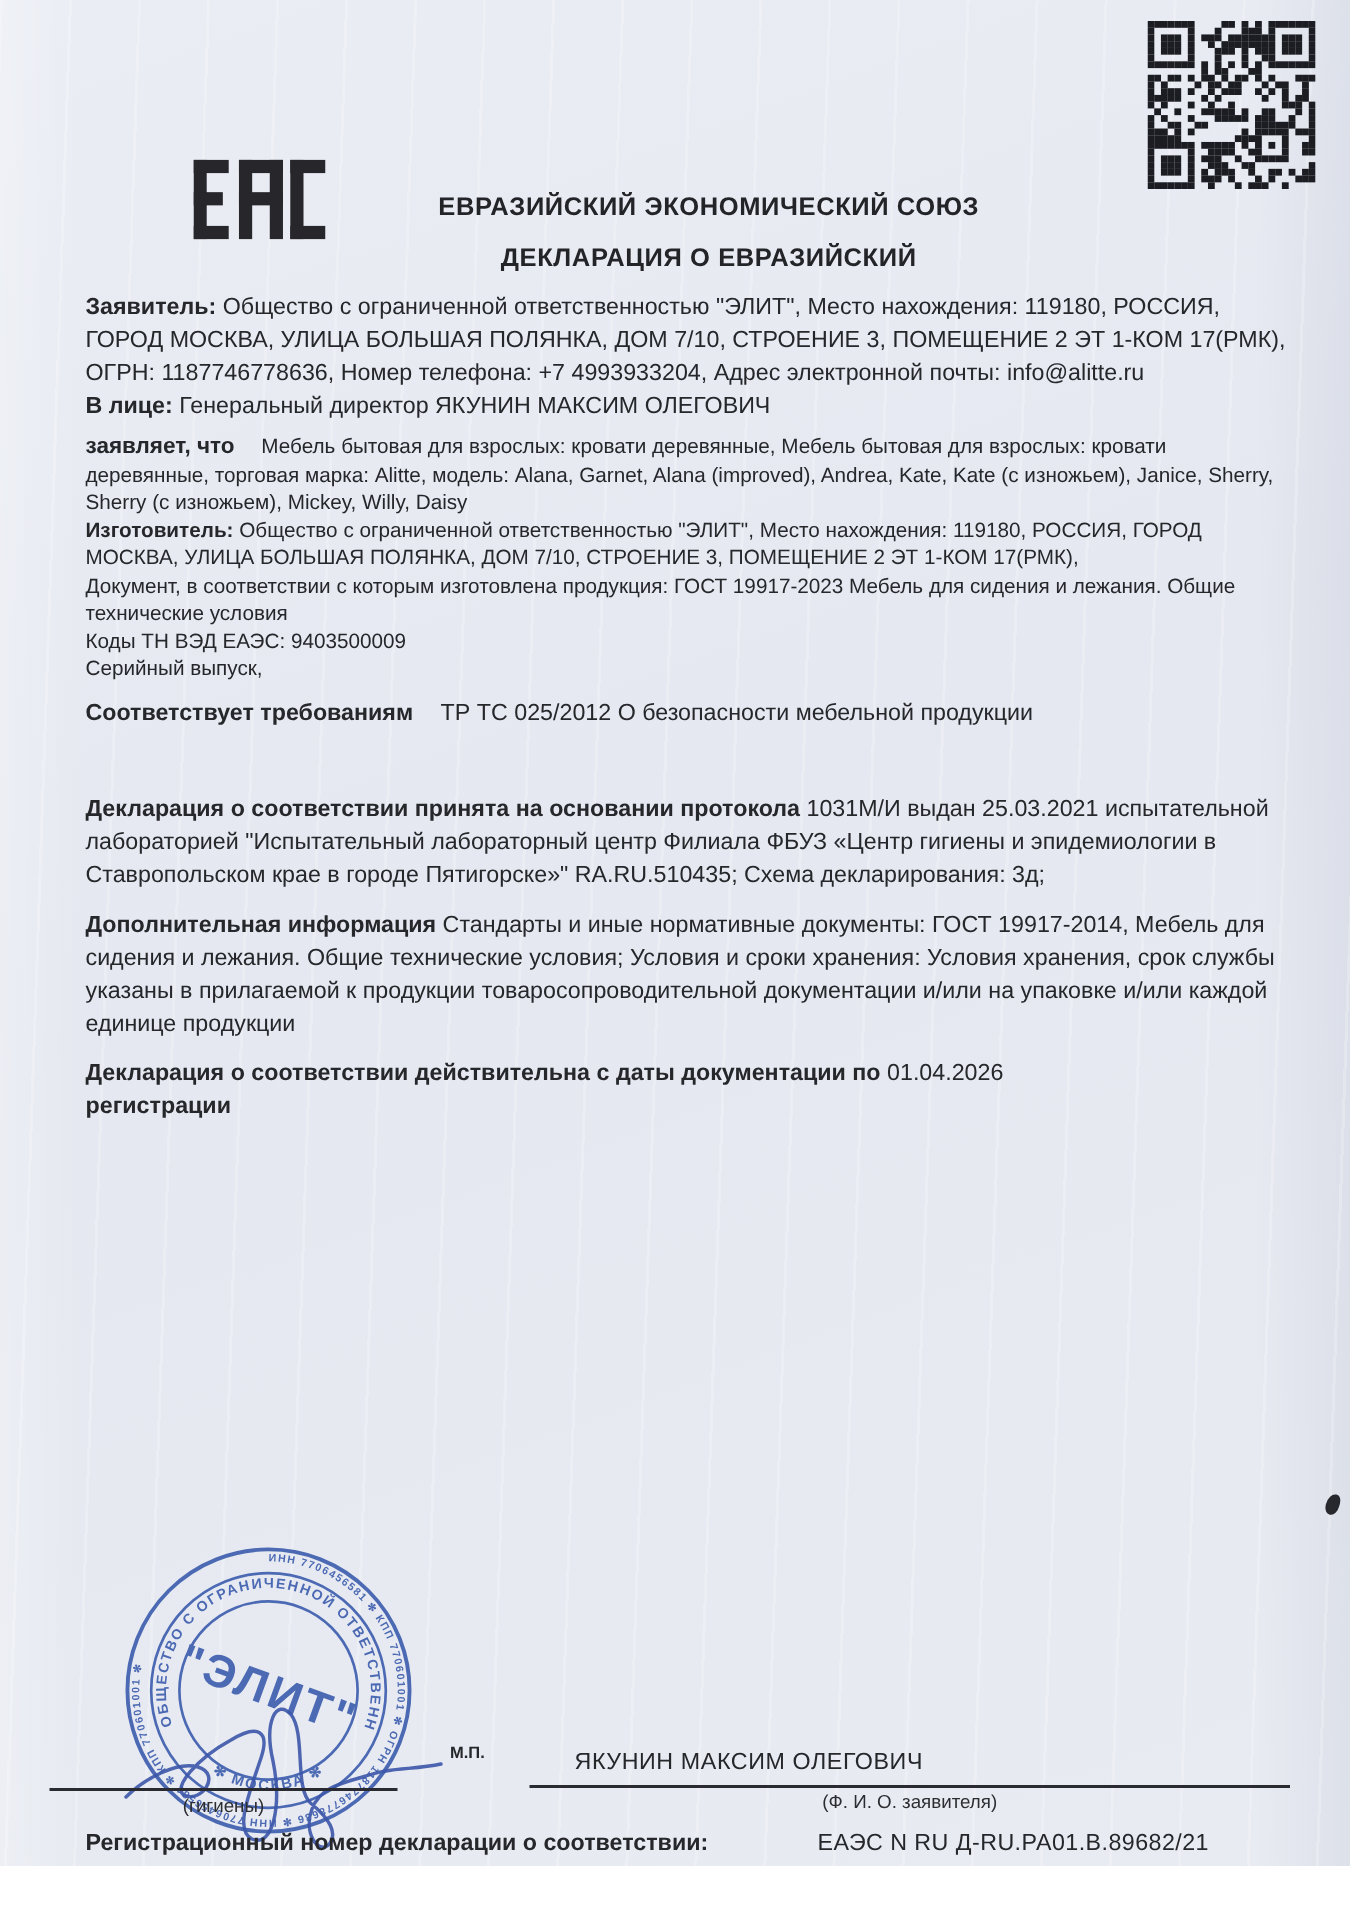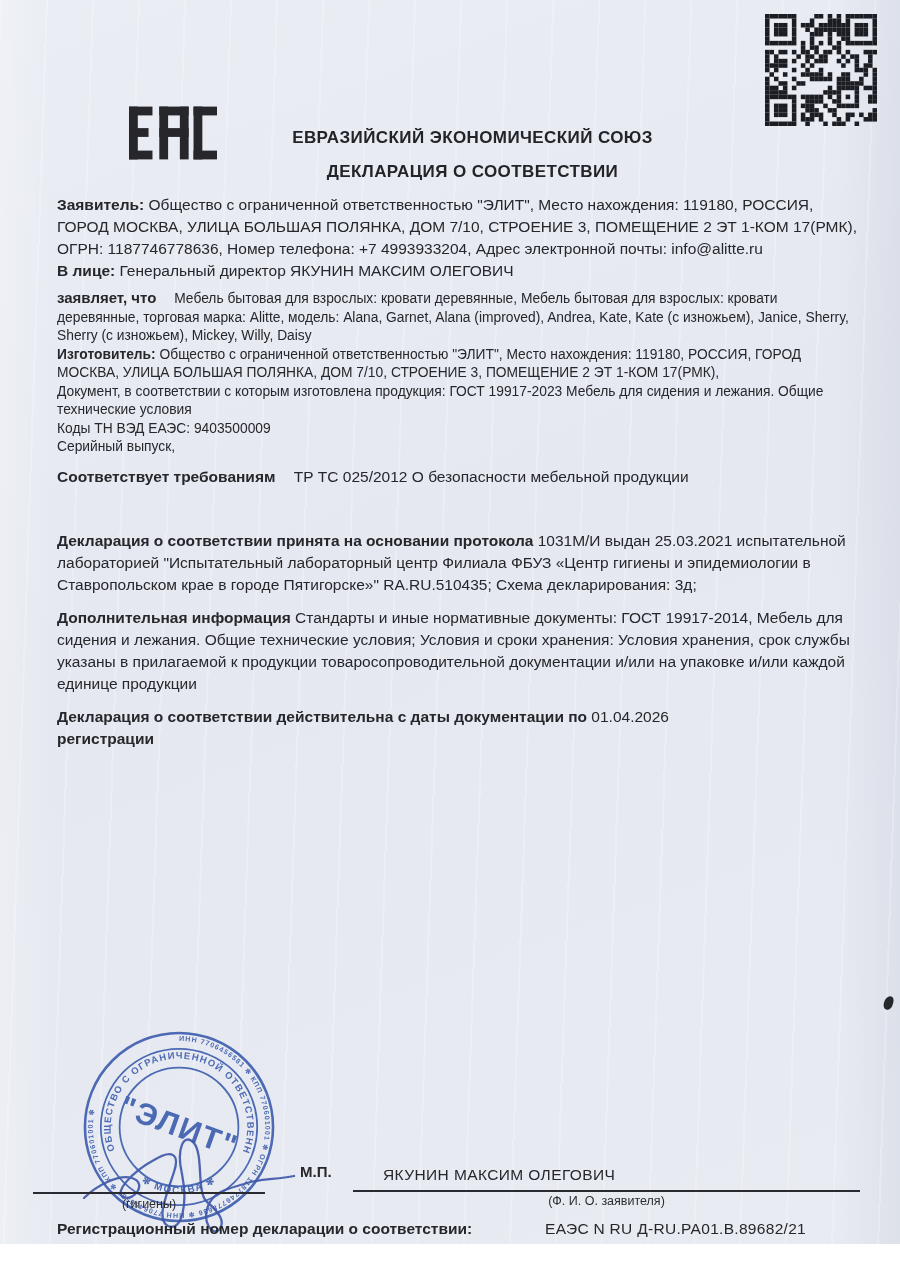--- a/index.html
+++ b/index.html
@@ -28,21 +28,21 @@
   .p{margin:0;font-size:15.5px;line-height:22px;}
   .small{font-size:13.8px;line-height:18.5px;}
   .b{font-weight:bold;}
   .gap-sm{margin-top:7px;}
   .gap-md{margin-top:11px;}
   .gap-lg{margin-top:42px;}
   .lbl-space{margin-right:14px;}
   .conforms{margin-top:9px;}
   .stamp{position:absolute;left:80px;top:1028px;width:198px;height:198px;opacity:.92;}
   .sign{position:absolute;left:76px;top:1118px;width:225px;height:120px;}
-  .mp{position:absolute;left:300px;top:1163px;font-size:15px;font-weight:bold;}
+  .mp{position:absolute;left:300px;top:1163px;font-size:11px;font-weight:bold;}
   .fio-name{position:absolute;left:383px;top:1166px;font-size:15.5px;letter-spacing:.4px;}
   .line{position:absolute;height:2px;background:#2a2b30;}
   .line-sign{left:33px;top:1192px;width:232px;}
   .line-fio{left:353px;top:1190px;width:507px;}
   .caption{position:absolute;text-align:center;font-size:12.5px;color:#2c2d31;}
   .cap-sign{left:33px;top:1197px;width:232px;}
   .cap-fio{left:353px;top:1194px;width:507px;}
   .regrow-label{position:absolute;left:57px;font-size:15.5px;font-weight:bold;}
   .regrow-value{position:absolute;left:545px;font-size:15.5px;letter-spacing:.3px;}
   .row1{top:1220px;}
@@ -392,21 +392,21 @@
         <rect x="26.88" y="107.52" width="4.53" height="4.53" fill="#1b1d22"></rect>
         <rect x="40.32" y="107.52" width="4.53" height="4.53" fill="#1b1d22"></rect>
         <rect x="58.24" y="107.52" width="4.53" height="4.53" fill="#1b1d22"></rect>
         <rect x="67.20" y="107.52" width="4.53" height="4.53" fill="#1b1d22"></rect>
         <rect x="71.68" y="107.52" width="4.53" height="4.53" fill="#1b1d22"></rect>
         <rect x="76.16" y="107.52" width="4.53" height="4.53" fill="#1b1d22"></rect>
         <rect x="89.60" y="107.52" width="4.53" height="4.53" fill="#1b1d22"></rect>
       </svg></div>
 
   <div class="hdr h1">ЕВРАЗИЙСКИЙ ЭКОНОМИЧЕСКИЙ СОЮЗ</div>
-  <div class="hdr h2">ДЕКЛАРАЦИЯ О СООТВЕТСТВИИ</div>
+  <div class="hdr h2">ДЕКЛАРАЦИЯ О ЕВРАЗИЙСКИЙ</div>
 
   <div class="body">
     <p class="p">
       <span class="b">Заявитель:</span>
       <span>Общество с ограниченной ответственностью "ЭЛИТ", Место нахождения: 119180, РОССИЯ, ГОРОД МОСКВА, УЛИЦА БОЛЬШАЯ ПОЛЯНКА, ДОМ 7/10, СТРОЕНИЕ 3, ПОМЕЩЕНИЕ 2 ЭТ 1-КОМ 17(РМК), ОГРН: 1187746778636, Номер телефона: +7 4993933204, Адрес электронной почты: info@alitte.ru</span>
     </p>
     <p class="p">
       <span class="b">В лице:</span>
       <span>Генеральный директор ЯКУНИН МАКСИМ ОЛЕГОВИЧ</span>
     </p>

